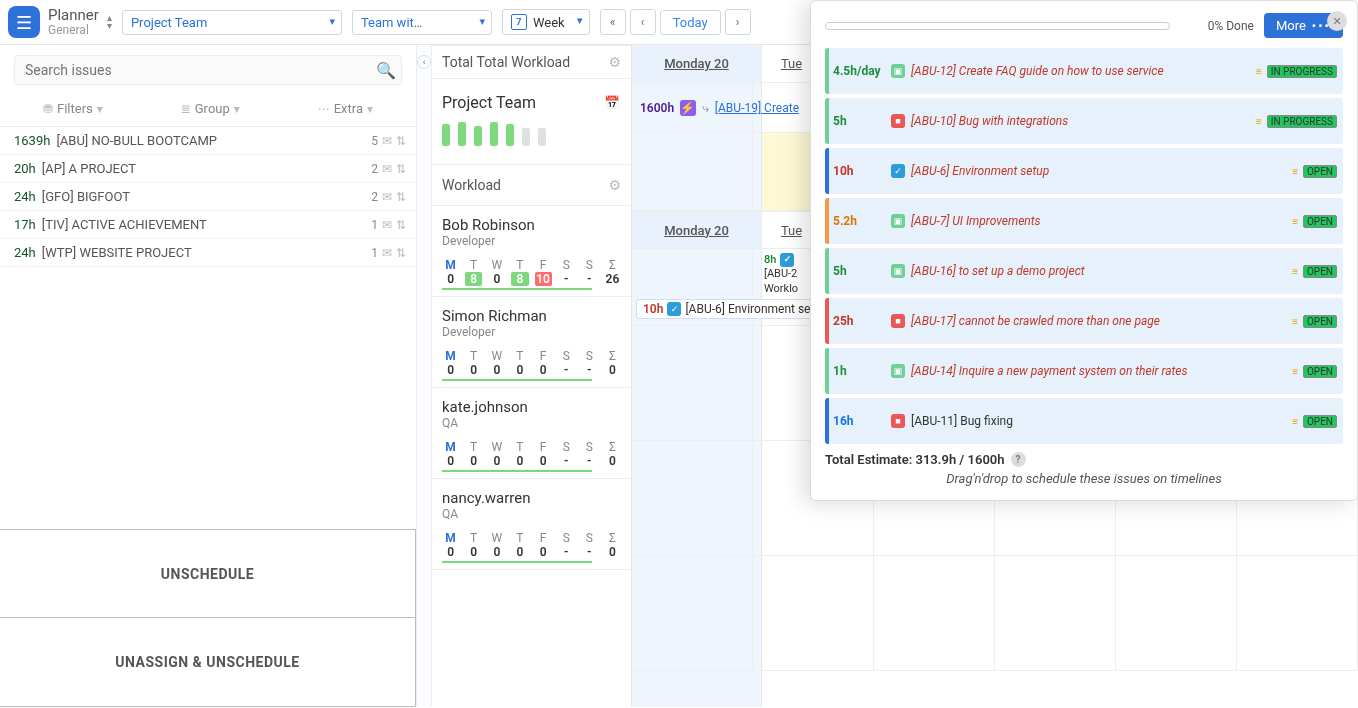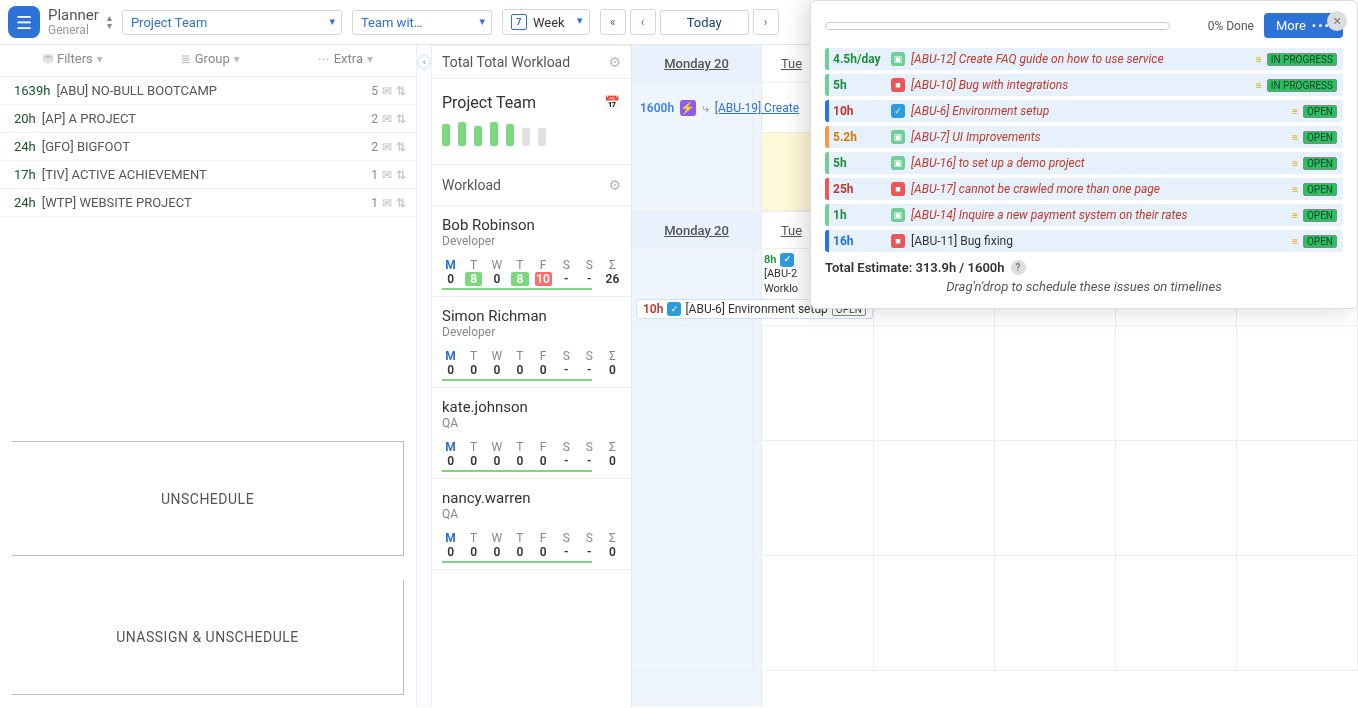--- a/index.html
+++ b/index.html
@@ -10,39 +10,39 @@
   .app-icon { width:32px; height:32px; border-radius:8px; background:#2d72d9; display:flex; align-items:center; justify-content:center; color:#fff; font-size:18px; }
   .app-name { font-size:15px; color:#555; line-height:1.1; display:flex; flex-direction:column; }
   .app-sub { font-size:12px; color:#999; }
   .updown {font-size:10px; color:#888; line-height:8px;}
   .dropdown { border:1px solid #d0d7de; border-radius:3px; padding:4px 24px 4px 8px; min-width:140px; position:relative; color:#2d72d9; background:#fff; cursor:pointer; }
   .dropdown::after { content:"▾"; position:absolute; right:6px; top:4px; color:#2d72d9; font-size:11px; }
   .dropdown.week { display:flex; gap:6px; align-items:center; color:#333; min-width:80px;}
   .calicon { width:16px;height:16px;border:1px solid #2d72d9;border-radius:2px;display:inline-flex;align-items:center;justify-content:center;font-size:9px;color:#2d72d9;font-weight:700;}
   .navbtns { display:flex; gap:4px; align-items:center; }
   .nvbtn { border:1px solid #d0d7de; border-radius:3px; width:26px; height:26px; display:flex; align-items:center; justify-content:center; color:#666; cursor:pointer; font-size:12px;}
-  .today { border:1px solid #d0d7de; border-radius:3px; padding:4px 26px; color:#0c4a6e; cursor:pointer;}
+  .today { border:1px solid #d0d7de; border-radius:3px; padding:4px 12px; color:#3b82f6; cursor:pointer;}
   
   .layout { display:flex; height:calc(100% - 46px); }
   .sidebar { width:416px; border-right:0; display:flex; flex-direction:column; position:relative;}
   .searchwrap { padding:10px 14px; }
   .search { width:100%; border:1px solid #eee; border-radius:3px; padding:6px 30px 6px 10px; color:#999; font-size:14px; background:#fafafa;}
   .searchbox { position:relative; }
   .searchbox .mag { position:absolute; right:20px; top:16px; color:#aaa; font-size:16px;}
   .filterbar { display:flex; justify-content:space-around; padding:6px 4px 10px; color:#888; font-size:13px; border-bottom:1px solid #eee;}
   .fb { display:flex; align-items:center; gap:4px; cursor:pointer;}
   .fb .ico { color:#bbb; font-size:12px;}
   .issuelist { flex:none; }
   .issue { display:flex; align-items:center; gap:6px; padding:6px 10px 6px 14px; border-bottom:1px solid #f2f2f2; color:#555; font-size:13px; justify-content:space-between;}
   .issue-l { display:flex; gap:6px; align-items:center; overflow:hidden; }
   .issue .hrs { color:#14532d; }
   .issue .cnt { color:#888; }
   .issue .icons { display:flex; gap:4px; color:#bbb; font-size:12px;}
   .side-spacer { flex:1; }
-  .dropzone { border:1px solid #bbb; margin:12px; height:115px; display:flex; align-items:center; justify-content:center; color:#555; font-size:14px; letter-spacing:0.5px; border-left:0;}
+  .dropzone { border:1px solid #bbb; margin:0; height:89px; display:flex; align-items:center; justify-content:center; color:#555; font-size:14px; letter-spacing:0.5px; border-left:0;font-weight:bold;}
   .dropzone + .dropzone { border-top:0;}
   
   .collapse { width:16px; display:flex; align-items:flex-start; justify-content:center; padding-top:10px; color:#2d72d9; font-size:12px; border-left:1px solid #eee; border-right:1px solid #eee; background:#fafcff;}
   .collapse span{ border:1px solid #cfe0f5; border-radius:50%; width:14px;height:14px;display:flex;align-items:center;justify-content:center;font-size:9px;background:#fff;}
   .midcol { width:200px; border-right:1px solid #e5e5e5; display:flex; flex-direction:column; }
   .midhead { display:flex; align-items:center; justify-content:space-between; padding:8px 10px; color:#555; font-size:14px; border:1px solid #eee; border-left:0; border-right:0;}
   .gear { color:#bbb; font-size:14px; cursor:pointer;}
   .teamblk { padding:14px 10px 18px; border-bottom:1px solid #eee; }
   .teamname { font-size:16px; color:#333; margin-bottom:8px; display:flex; justify-content:space-between; align-items:center;}
   .bars { display:flex; gap:8px; align-items:flex-end; height:26px; }
@@ -82,21 +82,21 @@
   .ico-blue{background:#2d9cdb;} .ico-green{background:#6fcf97;} .ico-red{background:#eb5757;}
   
   .popup { position:absolute; right:0; top:0; width:548px; background:#fff; border:1px solid #ddd; border-radius:6px; box-shadow:-6px 2px 22px rgba(0,0,0,0.15); padding:12px 14px 14px; z-index:50; }
   .popup h3 { margin:0 0 14px; font-size:17px; font-weight:500; color:#333;}
   .close { position:absolute; right:10px; top:10px; width:20px;height:20px;border-radius:50%;background:#ddd;color:#777;display:flex;align-items:center;justify-content:center;font-size:11px;cursor:pointer;}
   .progrow { display:flex; align-items:center; gap:10px; margin-bottom:10px;}
   .progbar { flex:1; height:8px; border:1px solid #ccc; border-radius:4px; background:#fff;}
   .pct { font-size:12px; color:#555;margin-left:28px;}
   .morebtn { background:#2d72d9; color:#fff; border:none; border-radius:4px; padding:5px 12px; font-size:13px; cursor:pointer; display:flex; align-items:center; gap:6px;}
   .dots{letter-spacing:2px;}
-  .subitem { display:flex; align-items:center; gap:6px; background:#e6f1fb; border-radius:3px; padding:4px 6px; margin-bottom:4px; font-size:12px; position:relative;}
+  .subitem { display:flex; align-items:center; gap:6px; background:#e6f1fb; border-radius:3px; padding:16px 6px; margin-bottom:4px; font-size:12px; position:relative;}
   .subitem .leftbar{position:absolute;left:0;top:0;bottom:0;width:4px;border-radius:3px 0 0 3px;}
   .lb-blue{background:#2d72d9;} .lb-green{background:#6fcf97;} .lb-orange{background:#f2994a;} .lb-red{background:#eb5757;}
   .subitem .hrs{font-weight:700; min-width:52px; color:#c0392b; font-size:12px; margin-left:2px}
   .hrs.c-green{color:#1e8e3e;} .hrs.c-orange{color:#d97706;} .hrs.c-blue{color:#1a73e8;}
   .subtitle{color:#c0392b;font-style:italic;flex:1;white-space:nowrap;overflow:hidden;text-overflow:ellipsis;}
   .subtitle.blk{color:#333;font-style:normal;}
   .stat { border:1px solid #888; font-size:10px; padding:0 3px; border-radius:2px; color:#333; background:#22c55e;}
   .drag { color:#e0a800; font-size:10px; letter-spacing:-1px;}
   .totalest { font-size:13px; color:#333; margin-top:8px; font-weight:600; display:flex; gap:6px;}
   .qmark{width:15px;height:15px;border-radius:50%;background:#ddd;color:#777;display:inline-flex;align-items:center;justify-content:center;font-size:10px;}
@@ -128,20 +128,24 @@
     <div class="nvbtn">«</div>
     <div class="nvbtn">‹</div>
     <div class="today">Today</div>
     <div class="nvbtn">›</div>
   </div>
 </div>
 
 <div class="layout">
 
   <div class="sidebar">
+    <div class="searchbox searchwrap">
+      <input class="search" placeholder="Search issues" style="">
+      <span class="mag">🔍</span>
+    </div>
     <div class="filterbar">
       <div class="fb">
           <span class="ico">⛃</span>
           <span>Filters</span>
           <span class="ico">▾</span>
         </div>
       <div class="fb">
           <span class="ico">≣</span>
           <span>Group</span>
           <span class="ico">▾</span>
@@ -347,21 +351,21 @@
   </div>
 
   <div class="timeline">
     <div class="tlhead">
       <div class="dayhdrcell mon">Monday 20</div>
       <div class="dayhdrcell" style="width:60px">Tue</div>
     </div>
     <div class="moncol"></div>
     <div class="yellowcol"></div>
     <div class="toprow" style="position:absolute;top:38px;left:0;right:0;z-index:2;background:transparent;">
-      <span class="hrs" style="color:#3b82f6;font-weight:600">1600h</span>
+      <span class="hrs" style="color:#4c1d95;font-weight:600">1600h</span>
       <span class="badge-purple">⚡</span>
       <span style="color:#888">⤷</span>
       <span class="link">[ABU-19] Create</span>
     </div>
     <div class="tlhead2">
       <div class="dayhdrcell mon">Monday 20</div>
       <div class="dayhdrcell" style="width:60px">Tue</div>
     </div>
     <div class="bobtask">
       <span class="hh">

